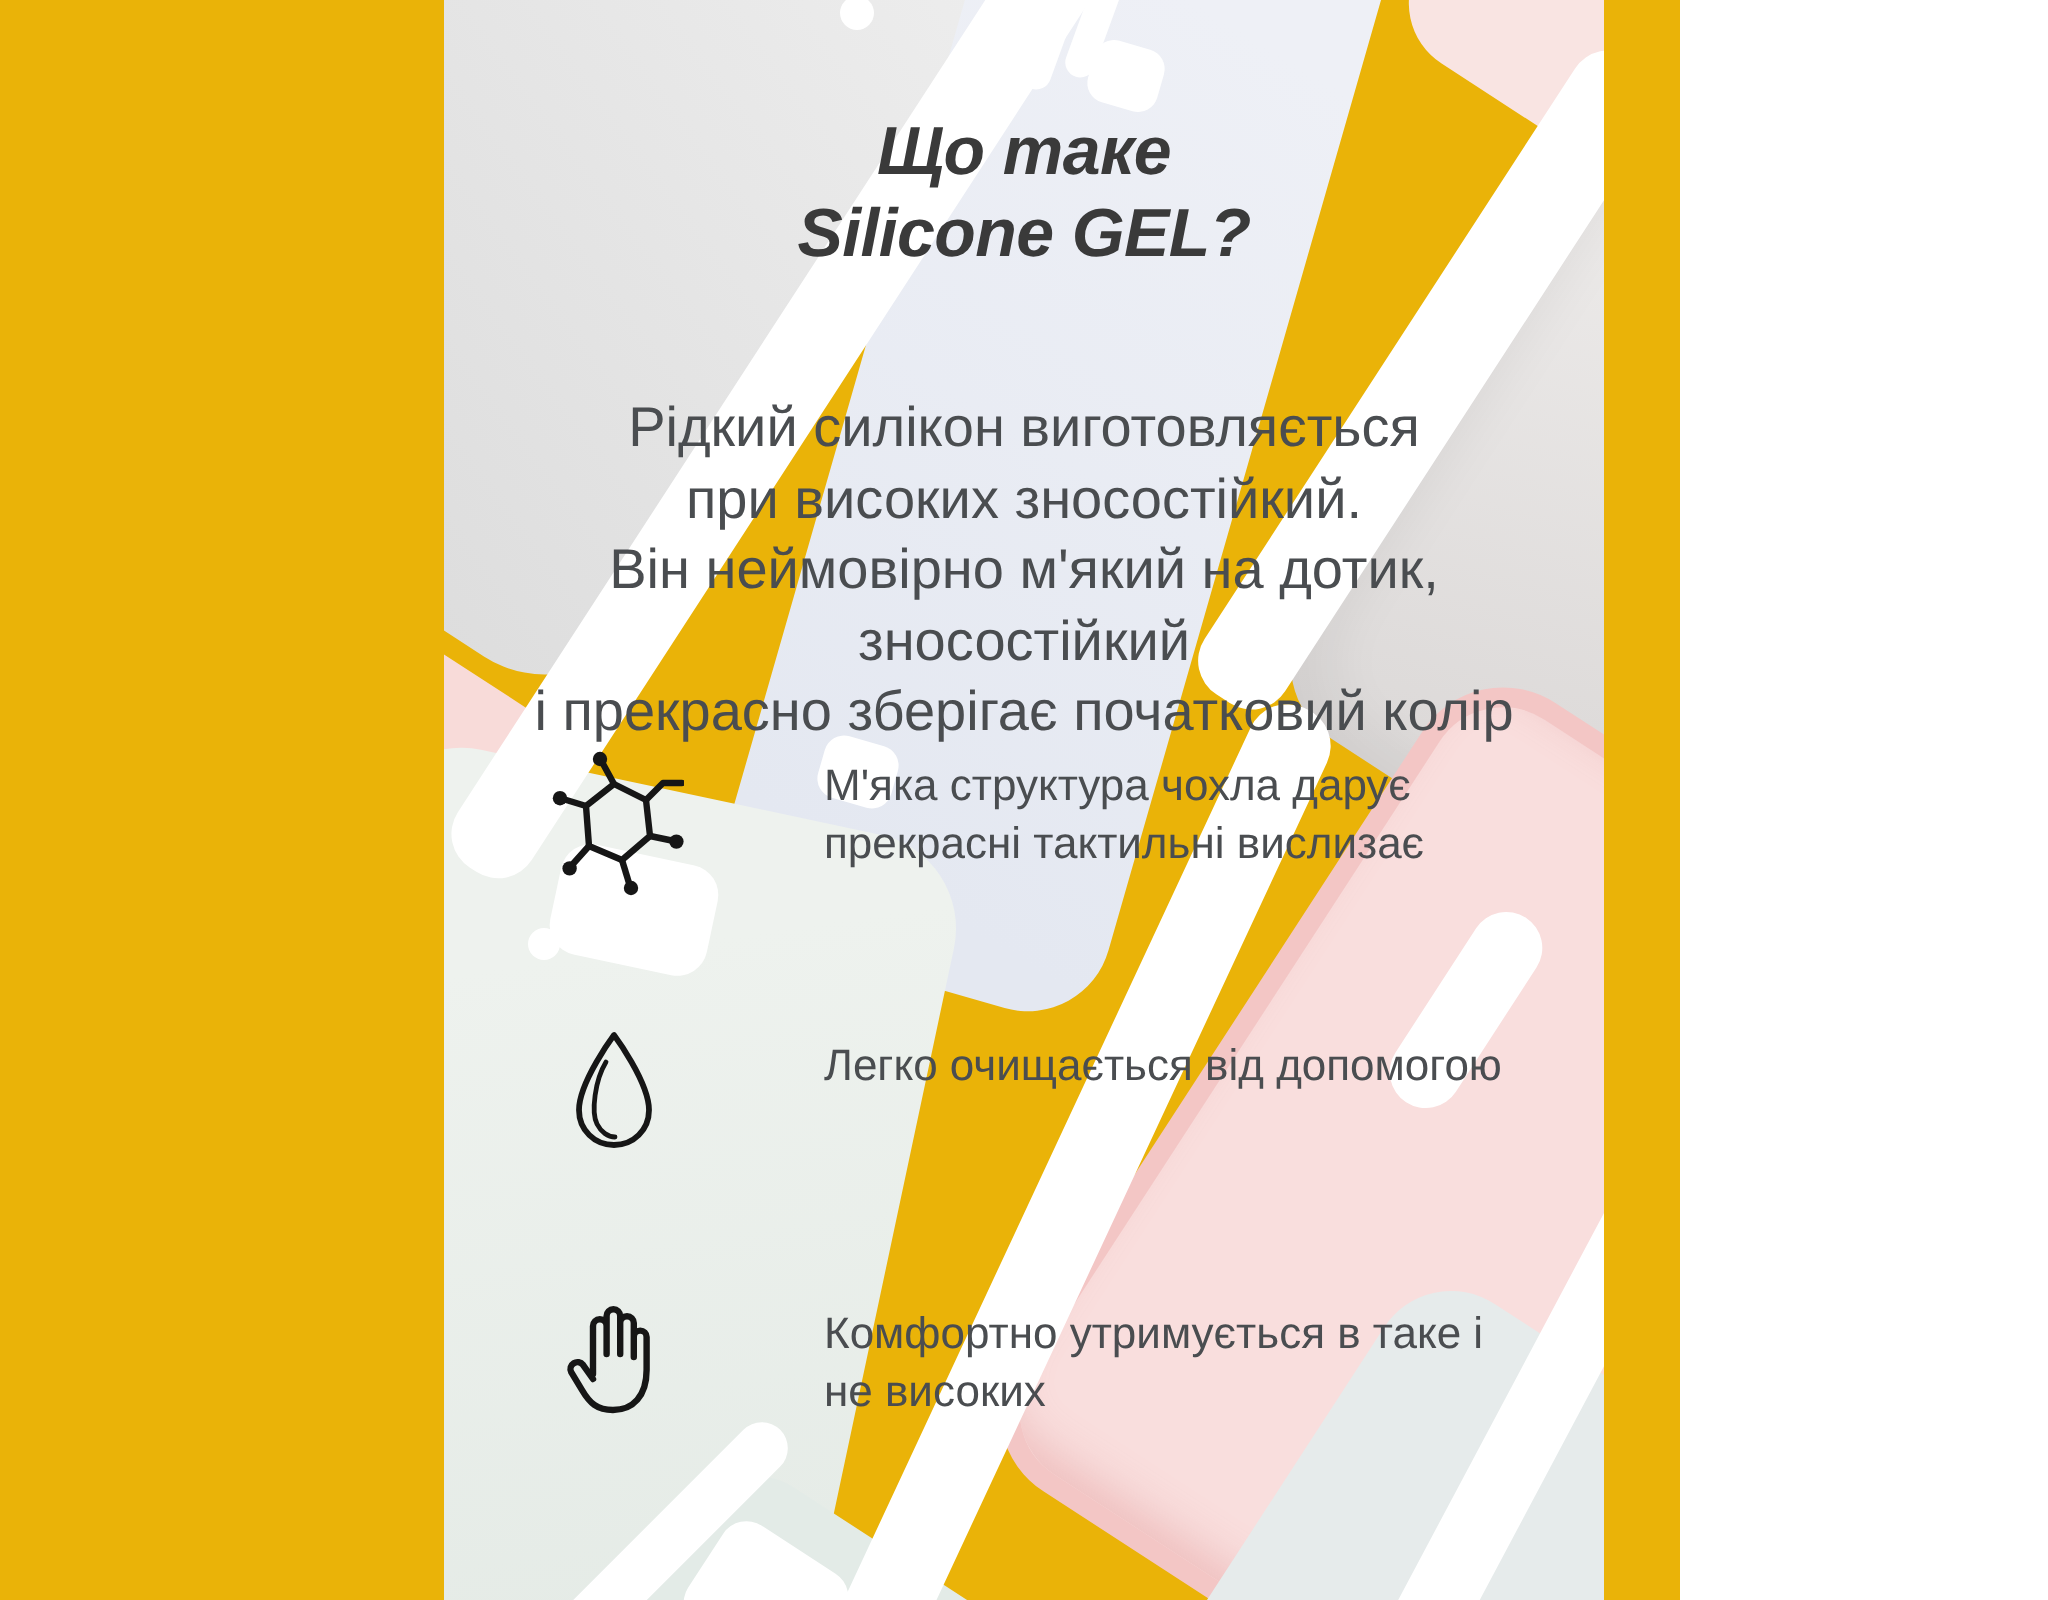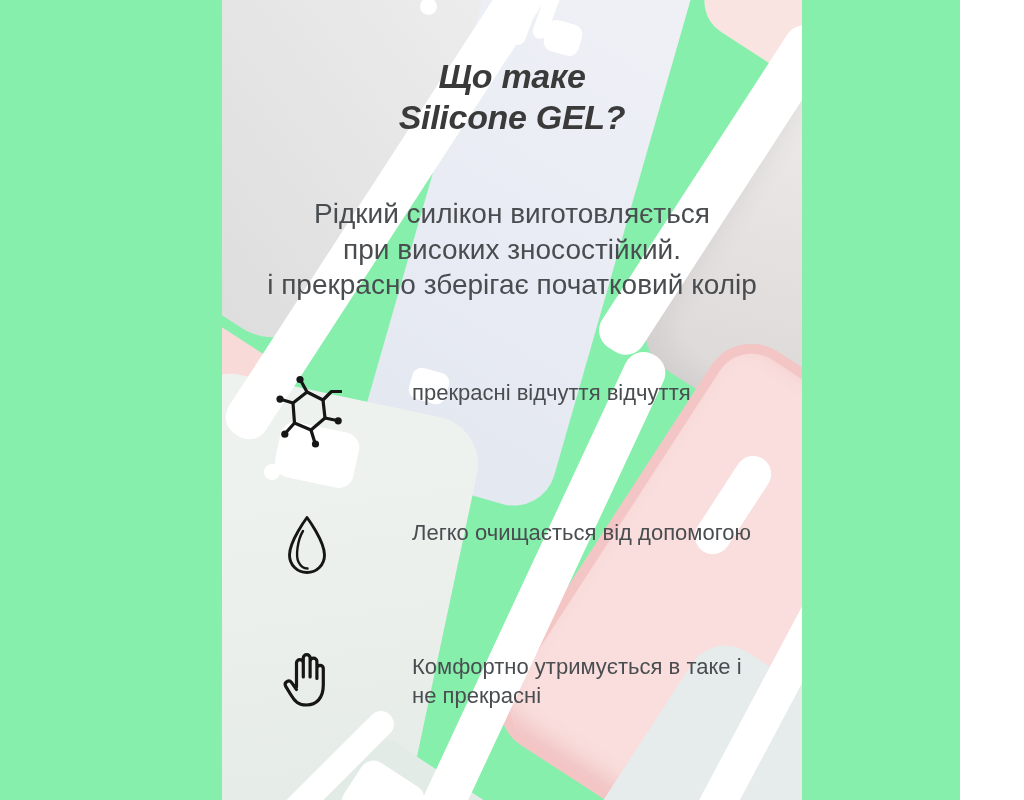--- a/index.html
+++ b/index.html
@@ -1,18 +1,18 @@
 <!DOCTYPE html>
 <html><head>
 <meta charset="utf-8">
 <style>
   html,body{margin:0;padding:0;background:#ffffff;}
   body{width:1024px;height:800px;overflow:hidden;
        font-family:"Liberation Sans","DejaVu Sans",sans-serif;}
-  .stage{position:relative;width:960px;height:800px;background:#86efac;overflow:hidden;}
+  .stage{position:relative;width:840px;height:800px;background:#eab308;overflow:hidden;}
   
   .art{position:absolute;left:222px;top:0;width:580px;height:800px;overflow:hidden;}
   .art div{position:absolute;}
   .case{border-radius:48px;}
   .case-gray-tl{left:-165px;top:-310px;width:430px;height:600px;border-radius:56px;
      background:linear-gradient(200deg,#ededed 25%,#dddddd 85%);transform:rotate(33deg);}
   .case-blue{left:210px;top:-120px;width:200px;height:620px;border-radius:42px;
      background:linear-gradient(195deg,#eef0f6 20%,#e4e8f1 90%);transform:rotate(16deg);}
   .case-warmgray{left:500px;top:30px;width:260px;height:420px;border-radius:44px;
      background:linear-gradient(160deg,#efedec 15%,#dcd9d8 85%);
@@ -101,20 +101,21 @@
   <div class="content">
 
     <div class="title">
       <span style="display:block">Що таке</span>
       <span style="display:block">Silicone GEL?</span>
     </div>
 
     <div class="intro">
       <span>Рідкий силікон виготовляється</span>
       <span>при високих зносостійкий.</span>
+      <span>Він неймовірно м'який на дотик, зносостійкий</span>
       <span>і прекрасно зберігає початковий колір</span>
     </div>
 
     <div class="feature f1">
       <span class="ic">
         <svg width="66" height="82" viewBox="0 0 66 82" fill="none" stroke="#161616" stroke-width="3.2" stroke-linecap="round" stroke-linejoin="round">
           <path d="M31 20 L47 28 L49 46 L35 58 L18.5 51 L17 31 Z"></path>
           <path d="M31 20 L25 9"></path>
           <path d="M47 28 L55.5 19.5 L65 19.5"></path>
           <path d="M49 46 L61 48.5"></path>
@@ -124,21 +125,22 @@
           <g fill="#161616" stroke="none">
             <circle cx="24" cy="7.5" r="3.6"></circle>
             <circle cx="62.2" cy="48.8" r="3.6"></circle>
             <circle cx="39.5" cy="72" r="3.6"></circle>
             <circle cx="8.8" cy="62.2" r="3.6"></circle>
             <circle cx="4" cy="27.1" r="3.6"></circle>
           </g>
         </svg>
       </span>
       <div class="txt">
-        <span>прекрасні відчуття відчуття</span>
+        <span>М'яка структура чохла дарує</span>
+        <span>прекрасні тактильні вислизає</span>
       </div>
     </div>
 
     <div class="feature f2">
       <span class="ic">
         <svg width="46" height="62" viewBox="0 0 46 62" fill="none" stroke="#161616" stroke-width="2.9" stroke-linecap="round" stroke-linejoin="round">
           <path d="M23 3.5 C23 3.5 5.5 27 5.5 41 C5.5 51 13.3 58.5 23 58.5 C32.7 58.5 40.5 51 40.5 41 C40.5 27 23 3.5 23 3.5 Z"></path>
           <path d="M19 17 C13.5 26 11.5 42 14.5 48 C16.5 52 20 54.5 23.5 54.5" stroke-width="2.4"></path>
         </svg>
       </span>
@@ -154,18 +156,18 @@
                    M23.3 29 L23.3 10 A3.4 3.4 0 0 1 30.1 10 L30.1 29
                    M30.1 29 L30.1 13.5 A3.4 3.4 0 0 1 36.9 13.5 L36.9 30.5
                    M36.9 30.5 L36.9 20.5 A3.2 3.2 0 0 1 43.3 20.5 L43.3 37
                    C43.3 50 36.5 57 26.5 57
                    C18.5 57 14.8 53.5 11 47
                    L5.6 38.1 A3.5 3.5 0 0 1 11.5 34.4 L16.5 41.5"></path>
         </svg>
       </span>
       <div class="txt">
         <span>Комфортно утримується в таке і</span>
-        <span>не прекрасні</span>
+        <span>не високих</span>
       </div>
     </div>
 
   </div>
 </div>
 
 </body></html>

